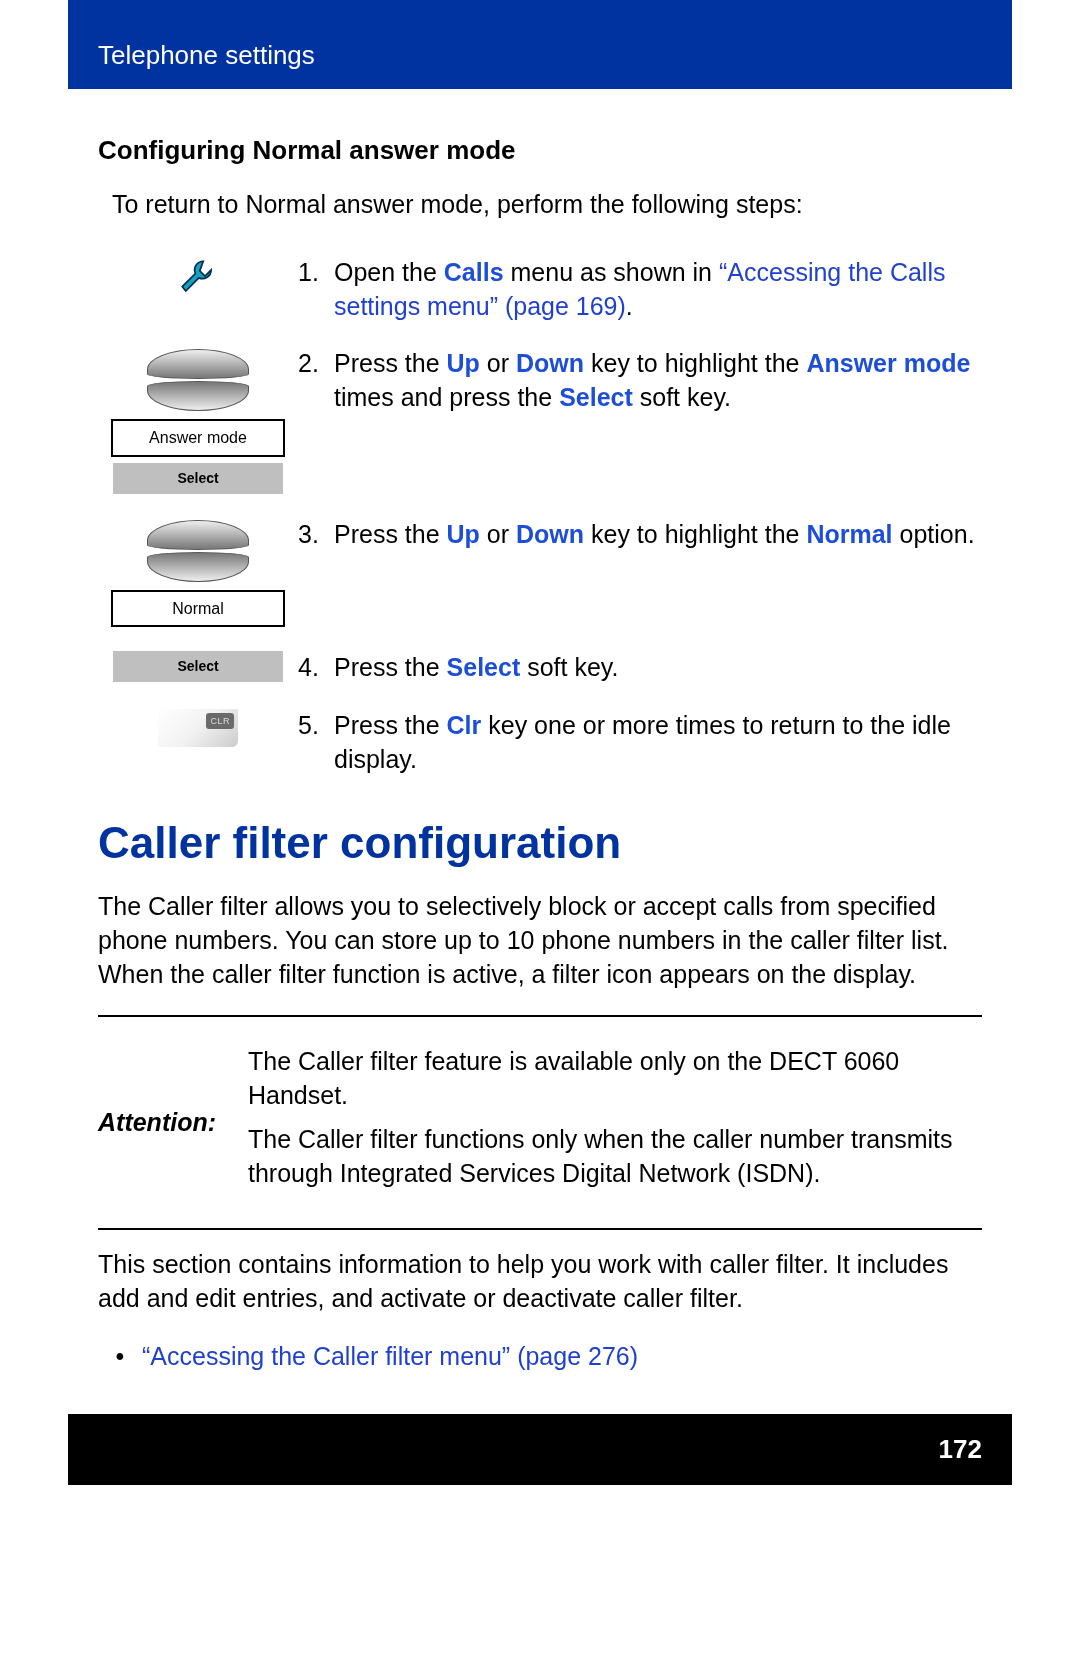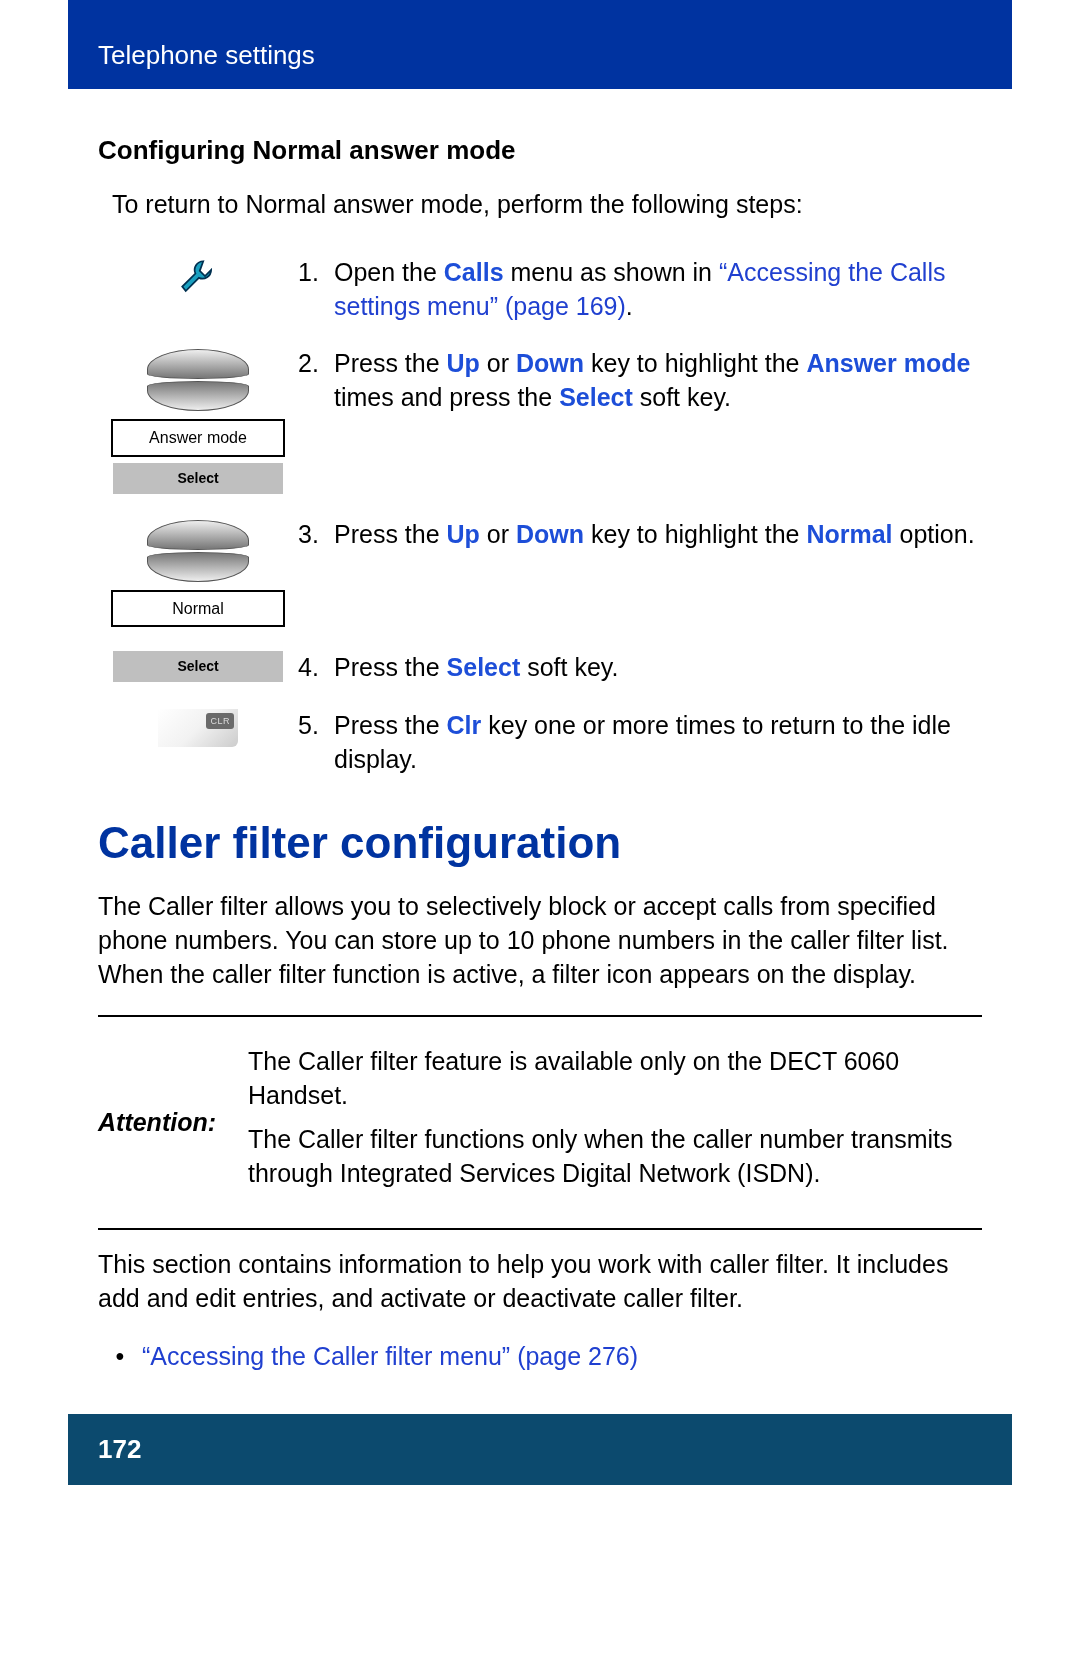--- a/index.html
+++ b/index.html
@@ -55,26 +55,27 @@
   }
   .para { margin: 18px 0 24px 0; }
   .rule { border-top: 2px solid #000; margin: 10px 0; }
   .attn-row { display: flex; margin: 28px 0; align-items: center; }
   .attn-label { font-style: italic; font-weight: bold; width: 150px; flex: 0 0 150px; }
   .attn-body { flex: 1; }
   .attn-body p { margin: 0 0 10px 0; }
   .bullet-row { display: flex; margin: 20px 0; }
   .bullet-dot { width: 44px; flex: 0 0 44px; text-align: center; }
   .footer-bar {
-    background: #0c4a6e;
+    background: #000000;
     color: #fff;
     margin: 40px 68px 0 68px;
     padding: 20px 30px;
     font-weight: bold;
     font-size: 26px;
+    text-align: right;
   }
 
   
   .arc-group { width: 120px; }
   .arc {
     width: 100px; height: 28px;
     border-top-left-radius: 100px 40px;
     border-top-right-radius: 100px 40px;
     border-bottom-left-radius: 100px 10px;
     border-bottom-right-radius: 100px 10px;

